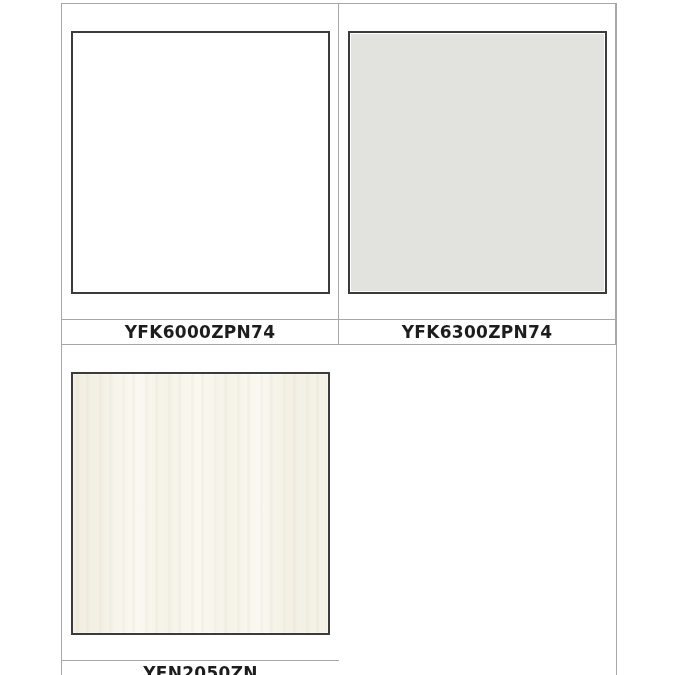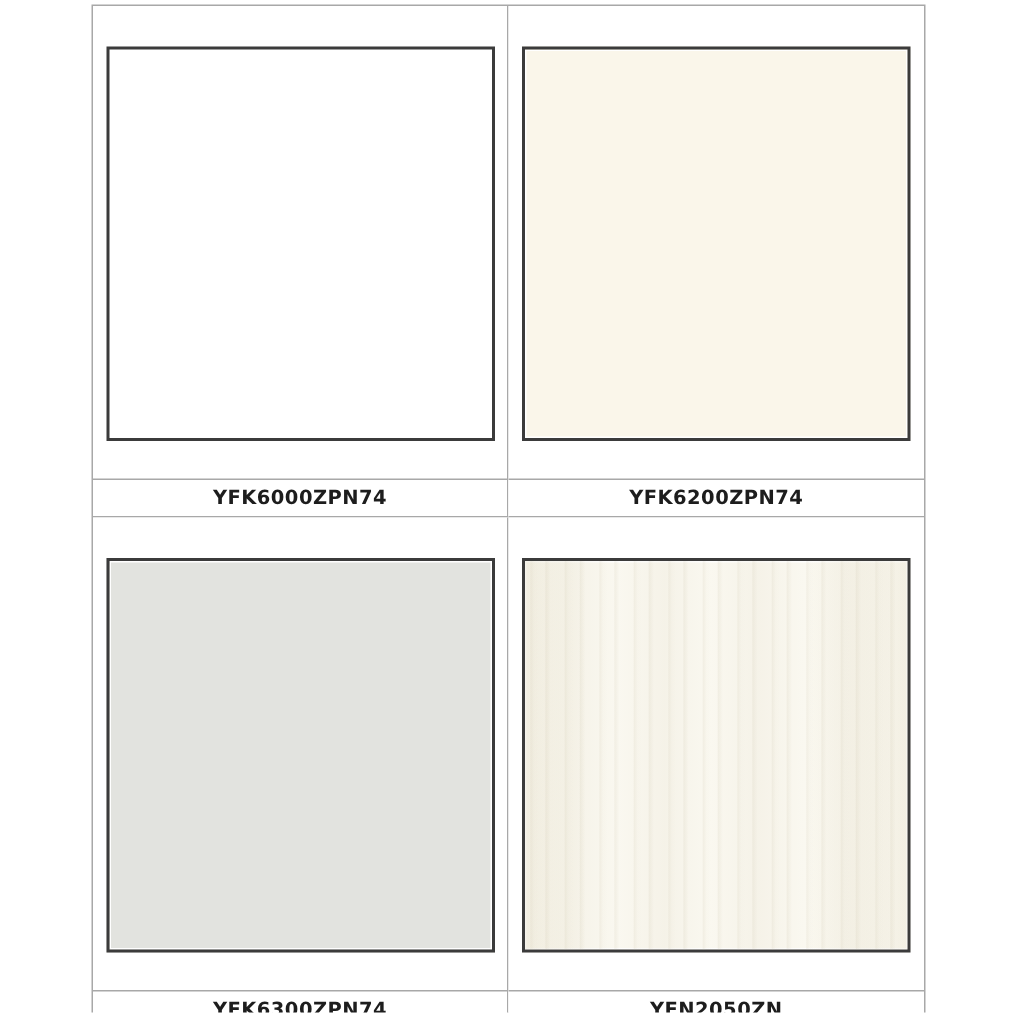--- a/index.html
+++ b/index.html
@@ -105,21 +105,21 @@
     box-sizing: border-box;
     border-top: 1.5px solid #a8a8a8;
     border-bottom: 1.5px solid #a8a8a8;
     display: flex;
     align-items: center;
     justify-content: center;
     background: #ffffff;
   }
   .label-text {
     font-family: "DejaVu Sans", sans-serif;
-    font-size: 13px;
+    font-size: 17px;
     font-weight: 700;
     letter-spacing: 0.3px;
     color: #1d1d1d;
     white-space: nowrap;
   }
   
   .row-bottom .label-band { border-bottom: 1.5px solid #a8a8a8; }
 </style>
 </head>
 <body>
@@ -130,28 +130,20 @@
 
     <div class="sample-cell col-left row-top">
       <div class="swatch-area">
         <div class="swatch" style="background:#ffffff;"></div>
       </div>
       <div class="label-band">
         <span class="label-text">YFK6000ZPN74</span>
       </div>
     </div>
 
-    <div class="sample-cell col-right row-top">
-      <div class="swatch-area">
-        <div class="swatch" style="background:#faf6ea;"></div>
-      </div>
-      <div class="label-band">
-        <span class="label-text">YFK6200ZPN74</span>
-      </div>
-    </div>
 
     <div class="sample-cell col-left row-bottom">
       <div class="swatch-area">
         <div class="swatch" style="background:#e2e3df;"></div>
       </div>
       <div class="label-band">
         <span class="label-text">YFK6300ZPN74</span>
       </div>
     </div>
 

